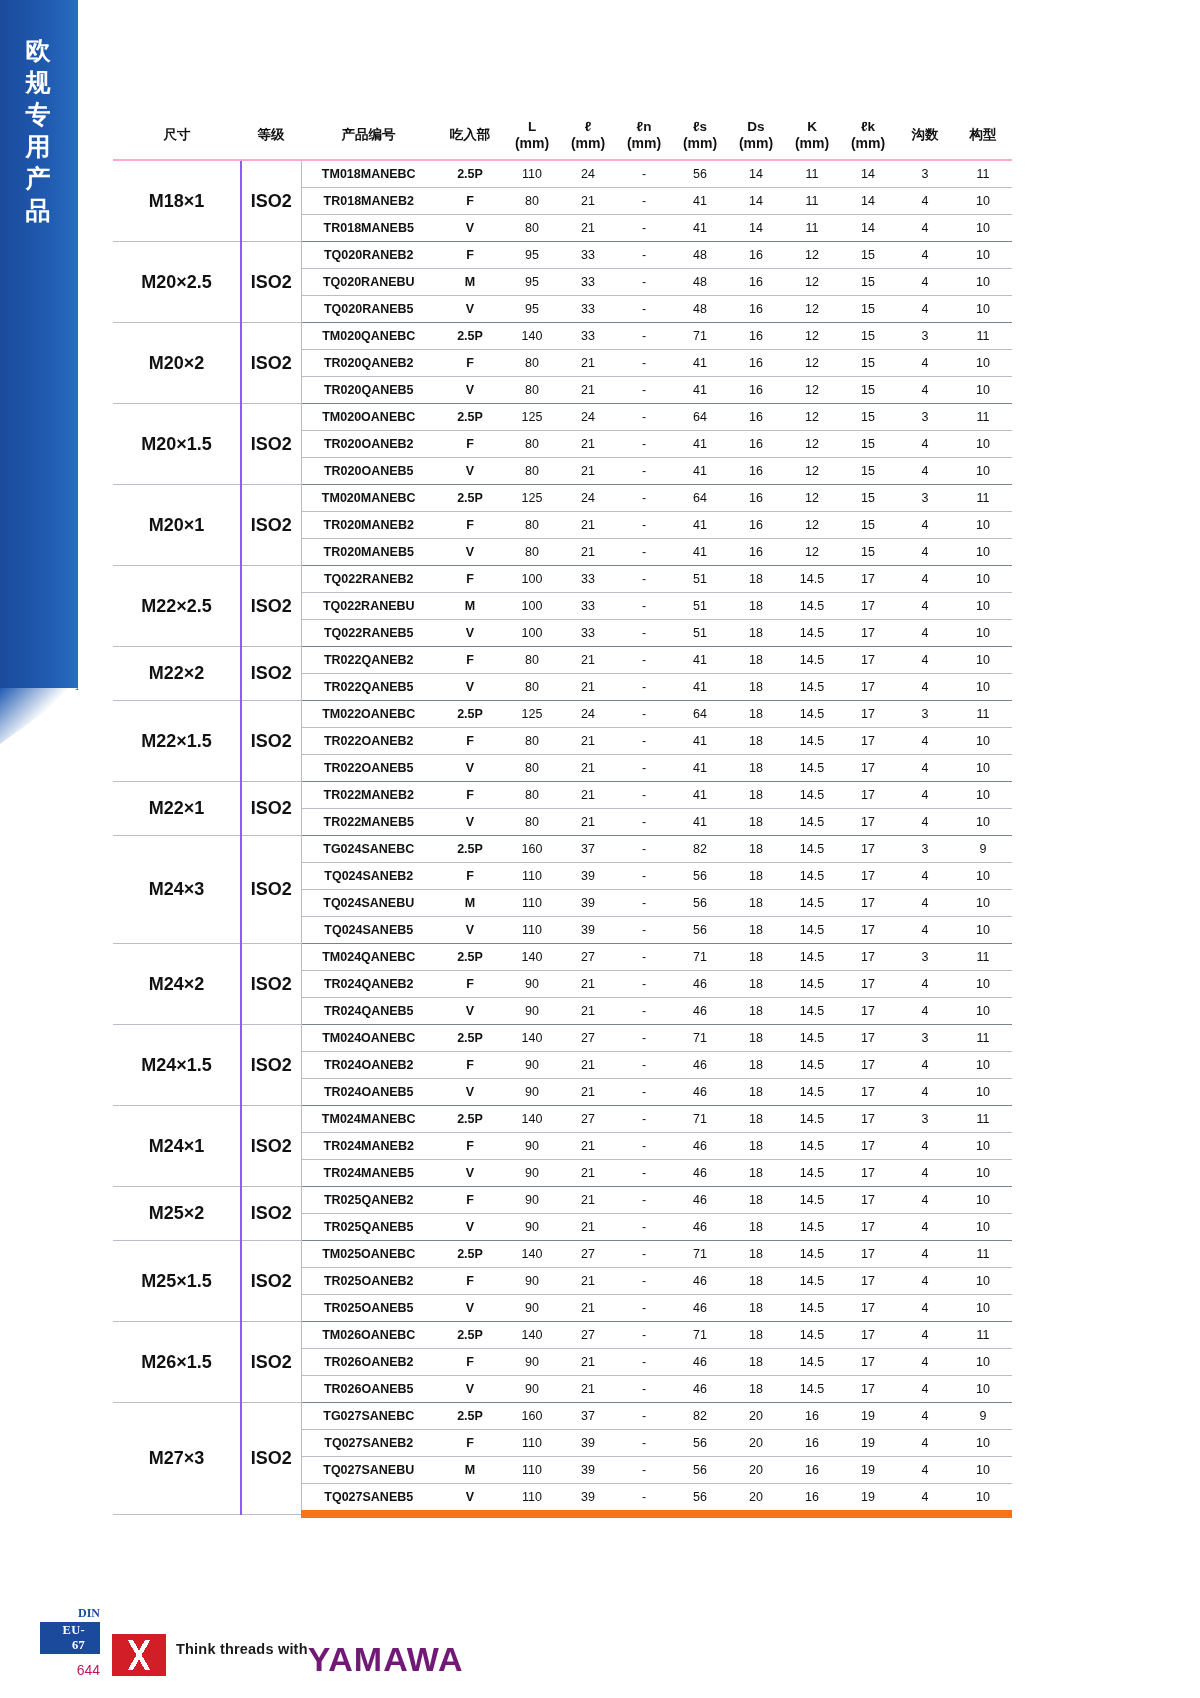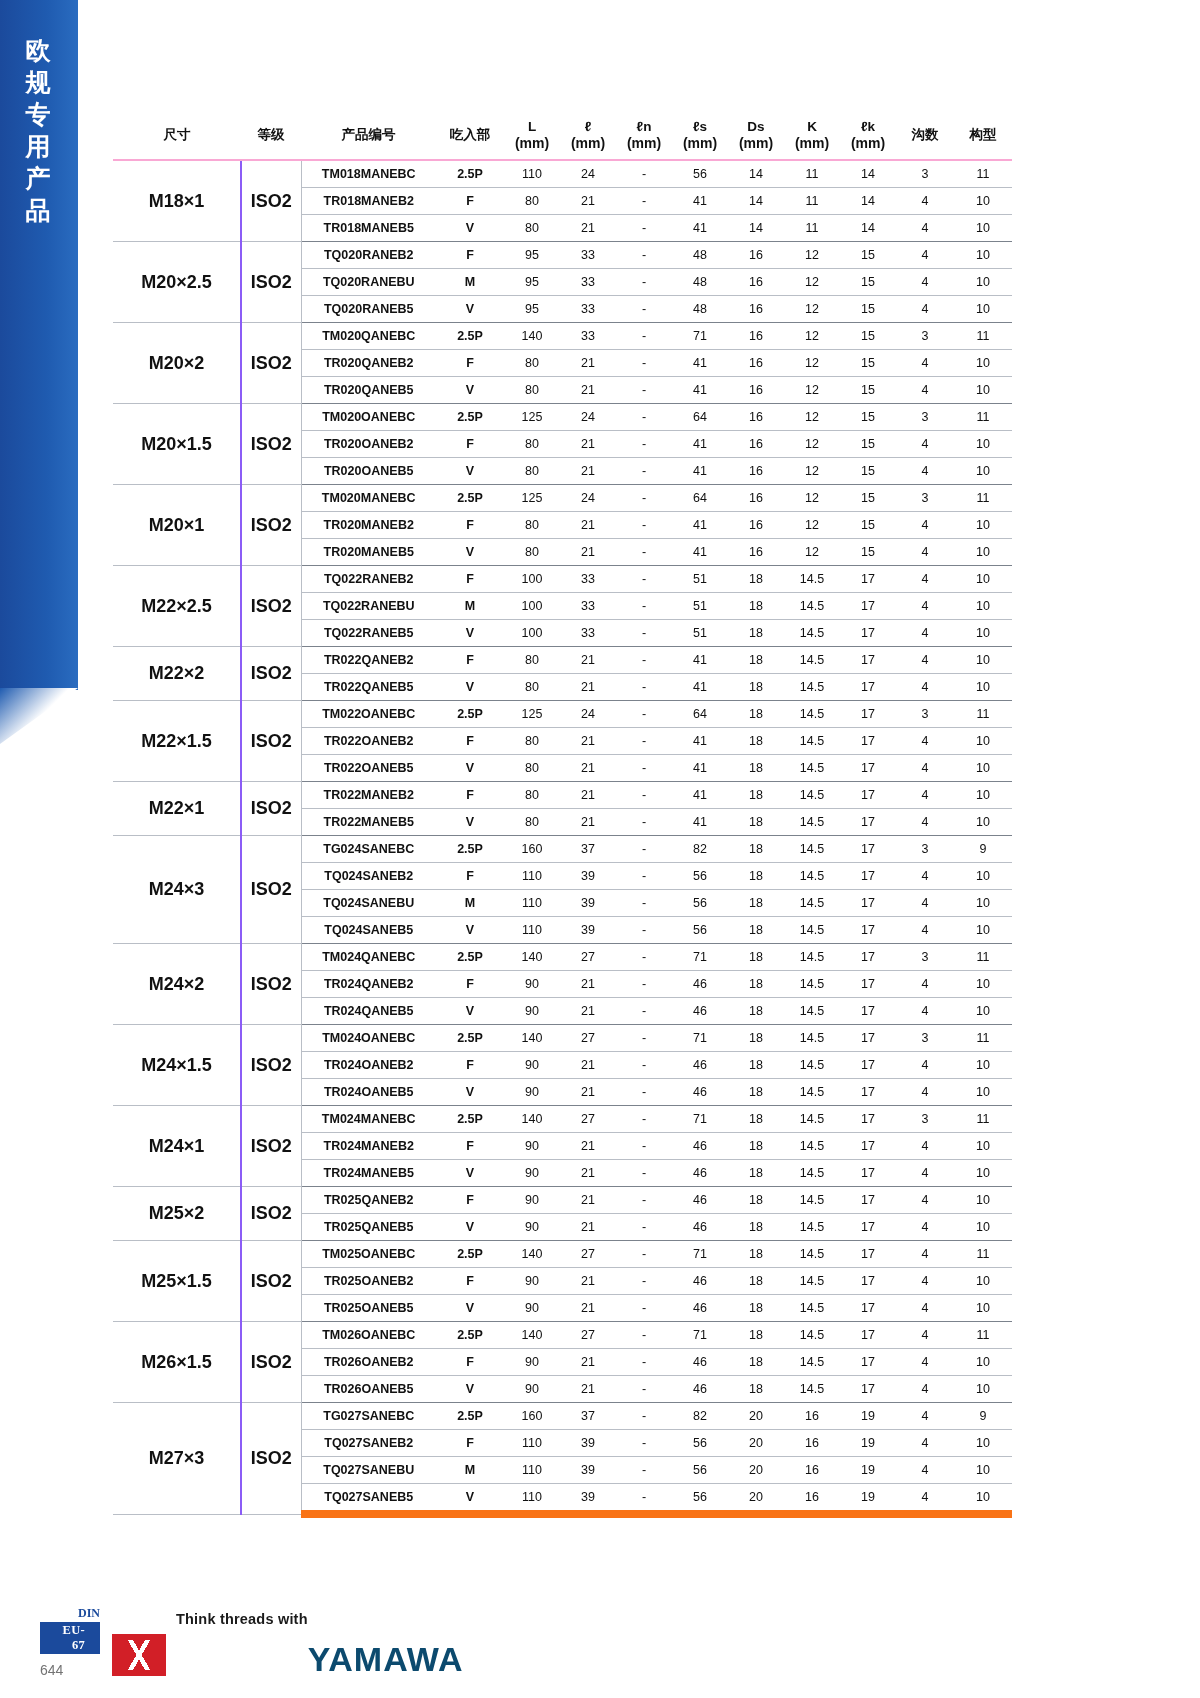--- a/index.html
+++ b/index.html
@@ -76,39 +76,39 @@
   }
   .din-top{
     background:#ffffff;color:#1b4a9c;font-size:12px;font-weight:bold;
     line-height:1.15;
   }
   .din-bar{
     background:#1b4a9c;color:#ffffff;font-size:12.5px;font-weight:bold;
     padding:1px 15px;margin-top:1px;letter-spacing:.3px;
   }
   .page-no{
-    position:absolute;left:40px;bottom:20px;width:60px;
-    font-size:14px;color:#737373;
+    position:absolute;left:40px;bottom:20px;width:60px;text-align:right;
+    font-size:14px;color:#be185d;
   }
   .logo{
     position:absolute;left:112px;bottom:22px;height:56px;display:flex;align-items:flex-end;gap:10px;
   }
   .logo-mark{
     width:54px;height:42px;background:#d21f27;position:relative;overflow:hidden;
     display:inline-block;
   }
   .logo-mark:before{
     content:"";position:absolute;left:3px;top:6px;width:48px;height:30px;
     background:
       linear-gradient(-60deg,transparent 46%,#fff 46%,#fff 54%,transparent 54%),
       linear-gradient(60deg,transparent 46%,#fff 46%,#fff 54%,transparent 54%);
   }
   .logo-txt{display:flex;flex-direction:row;line-height:1;}
   .logo-tag{font-size:14.5px;font-weight:bold;color:#1b1b1b;margin-bottom:2px;letter-spacing:.2px;}
-  .logo-name{font-size:34px;font-weight:bold;color:#0c4a6e;letter-spacing:1px;margin-top:30px;}
+  .logo-name{font-size:34px;font-weight:bold;color:#701a75;letter-spacing:1px;}
 </style>
 </head>
 <body>
 
 <div class="side-tab">
   <div class="side-tab-text" id="side-tab-text">
       <span>欧</span>
       <span>规</span>
       <span>专</span>
       <span>用</span>

